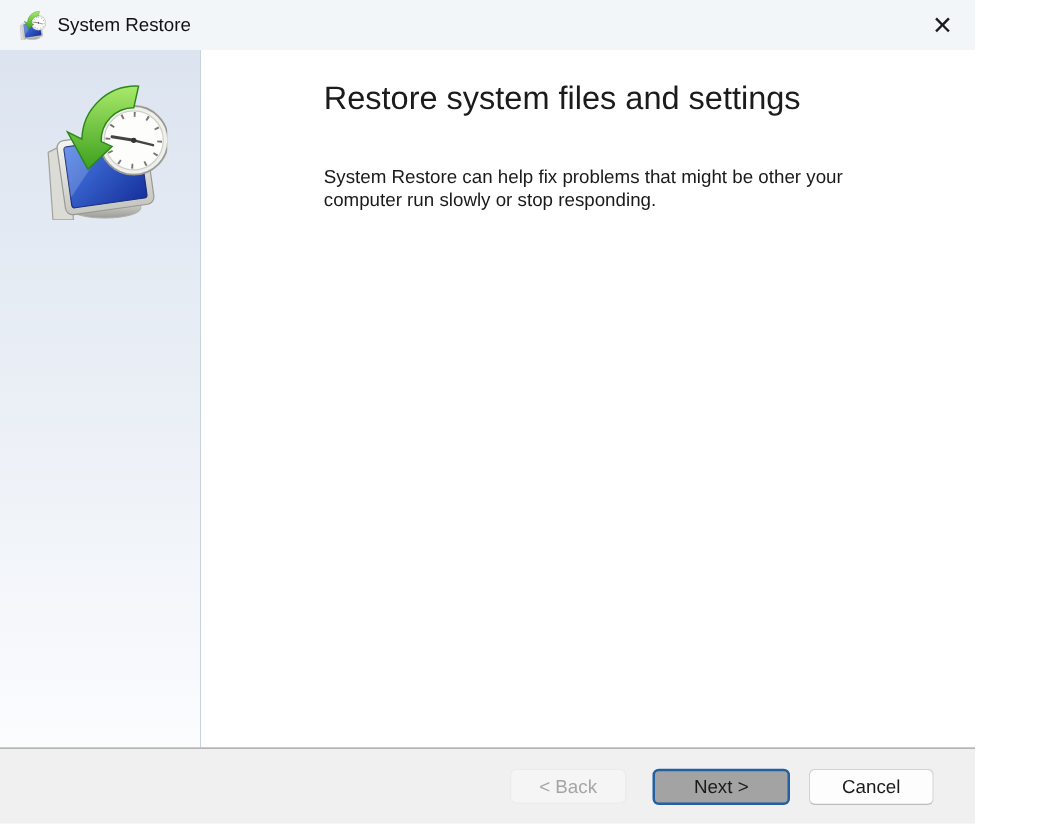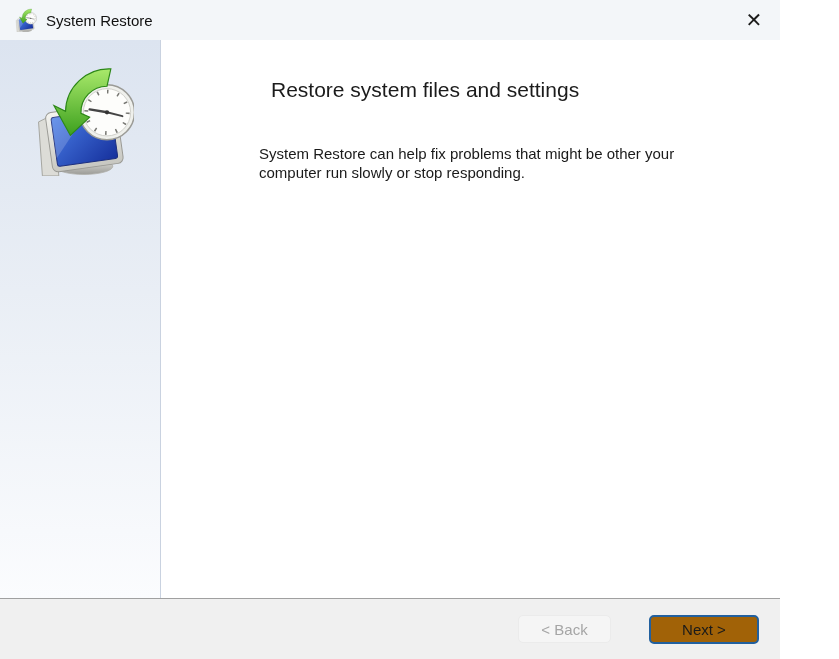--- a/index.html
+++ b/index.html
@@ -45,51 +45,51 @@
     width:161px;flex:0 0 161px;
     background:linear-gradient(180deg,var(--sidebar-top) 0%,var(--sidebar-mid) 45%,var(--sidebar-bottom) 100%);
     border-right:1px solid #c9d2e0;
     padding:24px 0 0 26px;
   }
   .content{
     flex:1 1 auto;background:#ffffff;
     padding:23px 40px 0 98px;
   }
   .content h1{
-    margin:12px;font-size:21px;font-weight:400;color:#1b1b1b;line-height:30px;
+    margin:0;font-size:26px;font-weight:400;color:#1b1b1b;line-height:30px;
   }
   .content p{
     margin:0;font-size:15px;line-height:19px;color:var(--text);
     white-space:pre-line;
   }
   .content p.p1{margin-top:39px;}
   .content p.p2{margin-top:31px;}
 
   
   .footer{
     height:61px;flex:0 0 61px;
     background:var(--footer-bg);
     border-top:1px solid #a0a0a0;
     display:flex;align-items:center;justify-content:flex-end;
-    padding-right:21px;
+    padding-right:33px;
   }
   .btn{
     font-family:"Liberation Sans", sans-serif;
     font-size:15px;height:29px;border-radius:5px;
     display:inline-flex;align-items:center;justify-content:center;
     cursor:pointer;padding:0;
   }
   .btn-back{
     width:93px;height:28px;
     background:#f5f5f5;border:1px solid #ebebeb;color:var(--disabled-text);
     cursor:default;
   }
   .btn-next{
-    width:110px;margin-left:38px;
-    background:#a16207;border:2px solid var(--accent);color:var(--text);
+    width:110px;margin-left:21px;
+    background:#a3a3a3;border:2px solid var(--accent);color:var(--text);
   }
   .btn-cancel{
     width:100px;margin-left:15px;
     background:#fdfdfd;border:1px solid #d2d2d2;border-bottom-color:#bdbdbd;color:var(--text);
   }
 </style>
 </head>
 <body>
 
 <svg width="0" height="0" style="position:absolute" aria-hidden="true">
@@ -151,15 +151,16 @@
     <main class="content">
       <h1>Restore system files and settings</h1>
       <p class="p1">System Restore can help fix problems that might be other your
 computer run slowly or stop responding.</p>
     </main>
   </div>
 
   <div class="footer">
     <button class="btn btn-back" disabled="">&lt; Back</button>
     <button class="btn btn-next">Next &gt;</button>
+    <button class="btn btn-cancel">Cancel</button>
   </div>
 
 </div>
 
 </body></html>

